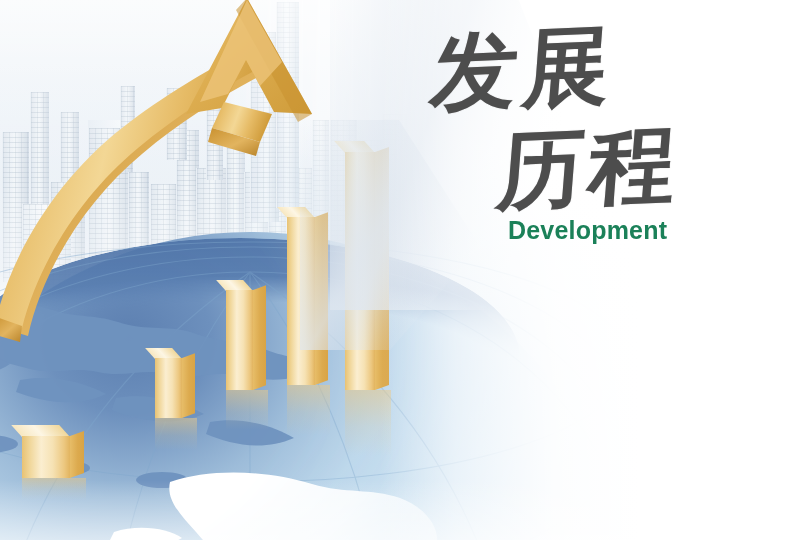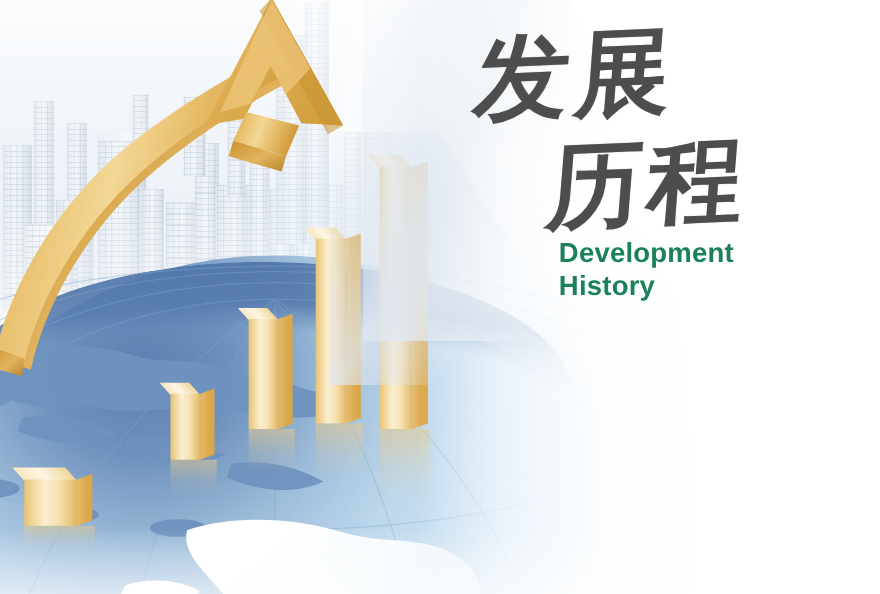--- a/index.html
+++ b/index.html
@@ -344,15 +344,14 @@
   <div class="sheen2" style="z-index:8;"></div>
   <div class="right-veil" style="z-index:9;"></div>
   <div class="bottom-veil" style="z-index:9;"></div>
 
   <div class="title-cn" id="cn-line1" style="z-index:20;">发展</div>
 
   <div class="title-cn" id="cn-line2" style="z-index:20;">历程</div>
 
   <div class="title-en" id="en-line1" style="z-index:20;">Development</div>
 
-  <div class="title-en" id="en-line2" style="z-index:20;">History</div>
 
 </div>
 
 </body></html>

